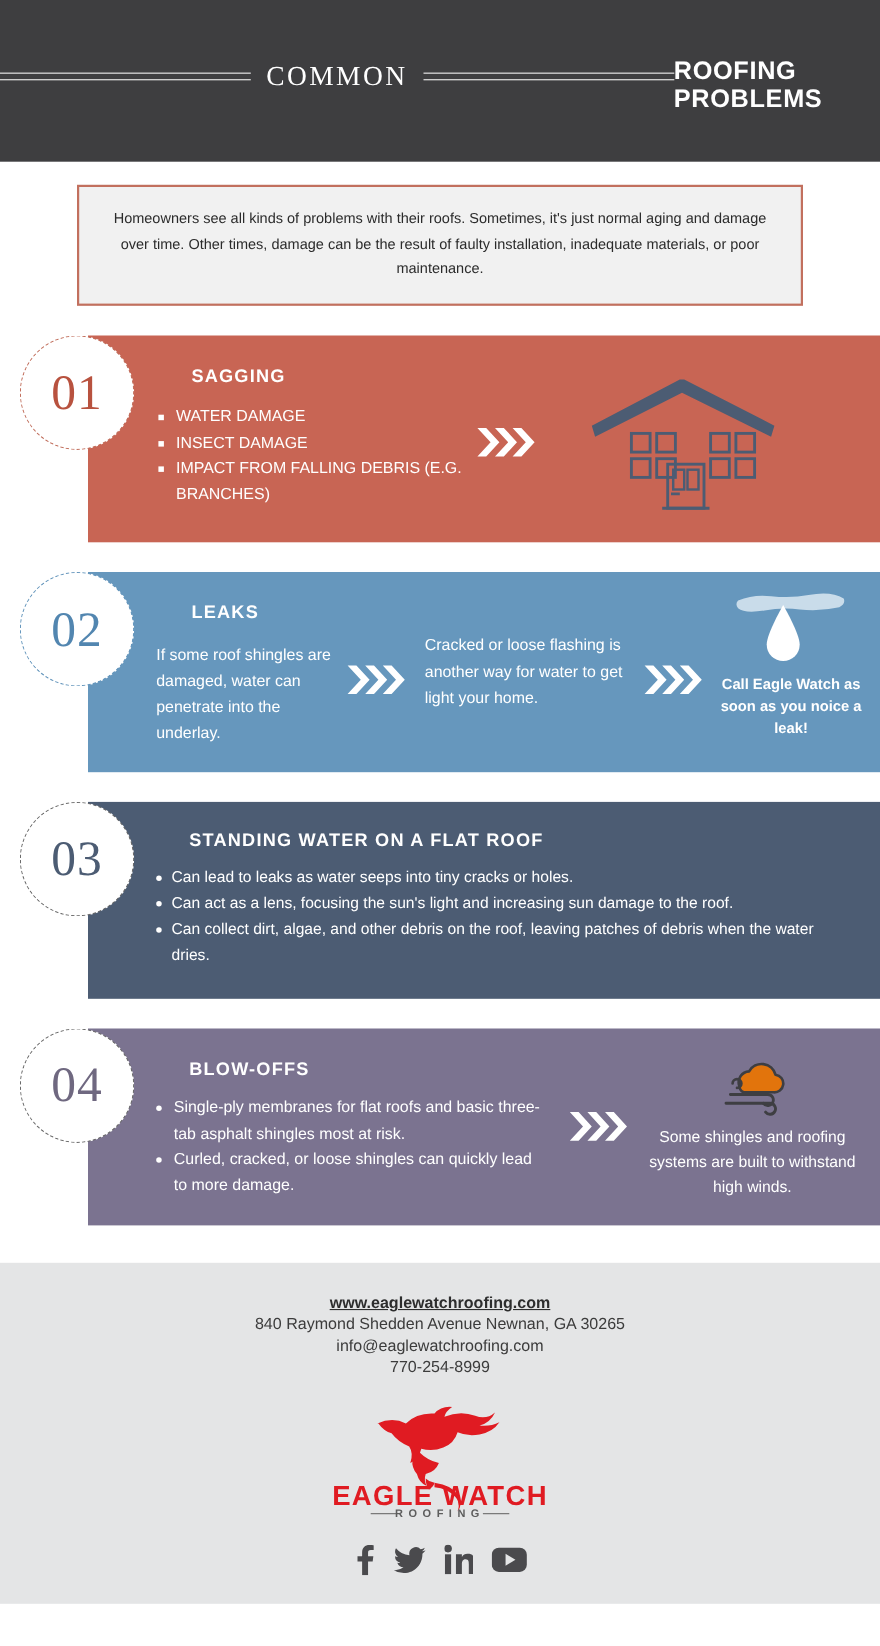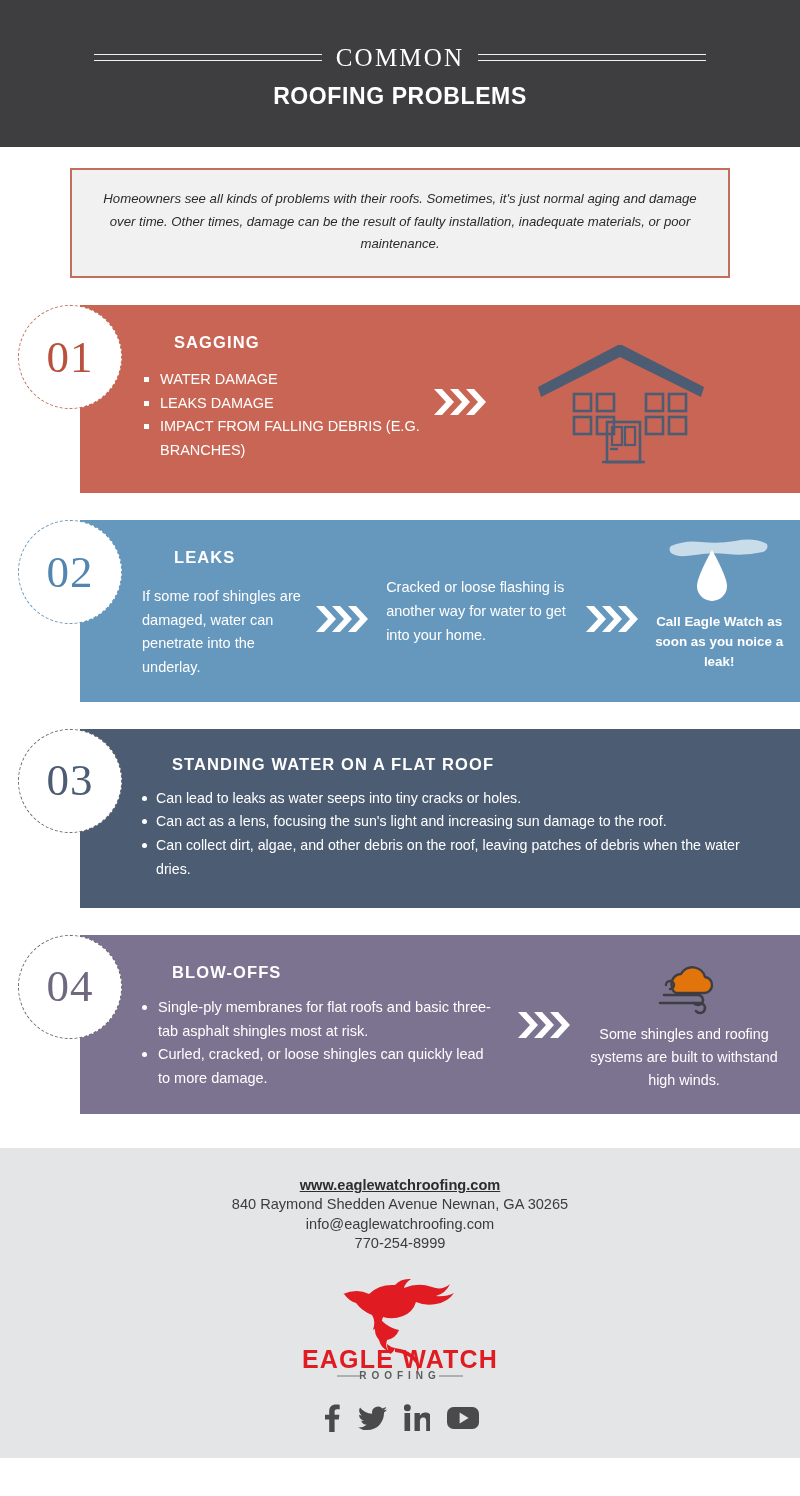--- a/index.html
+++ b/index.html
@@ -14,21 +14,21 @@
     -webkit-font-smoothing: antialiased;
   }
 
   
   .header {
     background: #3E3E40;
     height: 147px;
     width: 800px;
     position: relative;
     display: flex;
-    flex-direction: column;
+    flex-direction: row;
     align-items: center;
     justify-content: center;
     padding-top: 6px;
   }
   .eyebrow-row {
     display: flex;
     align-items: center;
     justify-content: center;
     width: 100%;
     gap: 0;
@@ -55,21 +55,20 @@
     font-weight: 700;
     letter-spacing: 0.6px;
     line-height: 1.05;
   }
 
   
   .intro-wrap {
     padding: 21px 0 0 0;
     display: flex;
     justify-content: center;
-    font-style: italic;
   }
   .intro-box {
     width: 660px;
     background: #F1F1F1;
     border: 2px solid #C2705E;
     padding: 18px 26px 20px 26px;
     text-align: center;
     font-size: 13.2px;
     line-height: 1.72;
     color: #2b2b2b;
@@ -263,21 +262,21 @@
 
 <div class="section s1">
   <div class="badge">
     <span class="badge-num">01</span>
   </div>
   <div class="panel">
     <div class="s1-left">
       <div class="panel-title">SAGGING</div>
       <ul class="blist square">
         <li>WATER DAMAGE</li>
-        <li>LEAKS DAMAGE</li>
+        <li>INSECT DAMAGE</li>
         <li>IMPACT FROM FALLING DEBRIS (E.G. BRANCHES)</li>
       </ul>
     </div>
     <div class="s1-right">
       <span class="chev">
         <svg width="58" height="34" viewBox="0 0 58 34">
           <path d="M2 4 L14 17 L2 30 L10 30 L22 17 L10 4 Z" fill="#ffffff"></path>
           <path d="M18 4 L30 17 L18 30 L26 30 L38 17 L26 4 Z" fill="#ffffff"></path>
           <path d="M34 4 L46 17 L34 30 L42 30 L54 17 L42 4 Z" fill="#ffffff"></path>
         </svg>
@@ -318,21 +317,21 @@
       <div>If some roof shingles are damaged, water can penetrate into the underlay.</div>
     </div>
     <span class="chev" style="margin:18px 8px 0 4px;">
       <svg width="58" height="34" viewBox="0 0 58 34">
         <path d="M2 4 L14 17 L2 30 L10 30 L22 17 L10 4 Z" fill="#ffffff"></path>
         <path d="M18 4 L30 17 L18 30 L26 30 L38 17 L26 4 Z" fill="#ffffff"></path>
         <path d="M34 4 L46 17 L34 30 L42 30 L54 17 L42 4 Z" fill="#ffffff"></path>
       </svg>
     </span>
     <div class="s2-col-b">
-      <div>Cracked or loose flashing is another way for water to get into your home.</div>
+      <div>Cracked or loose flashing is another way for water to get light your home.</div>
     </div>
     <span class="chev" style="margin:18px 6px 0 6px;">
       <svg width="58" height="34" viewBox="0 0 58 34">
         <path d="M2 4 L14 17 L2 30 L10 30 L22 17 L10 4 Z" fill="#ffffff"></path>
         <path d="M18 4 L30 17 L18 30 L26 30 L38 17 L26 4 Z" fill="#ffffff"></path>
         <path d="M34 4 L46 17 L34 30 L42 30 L54 17 L42 4 Z" fill="#ffffff"></path>
       </svg>
     </span>
     <div class="s2-col-c">
       <div class="drip-wrap">

